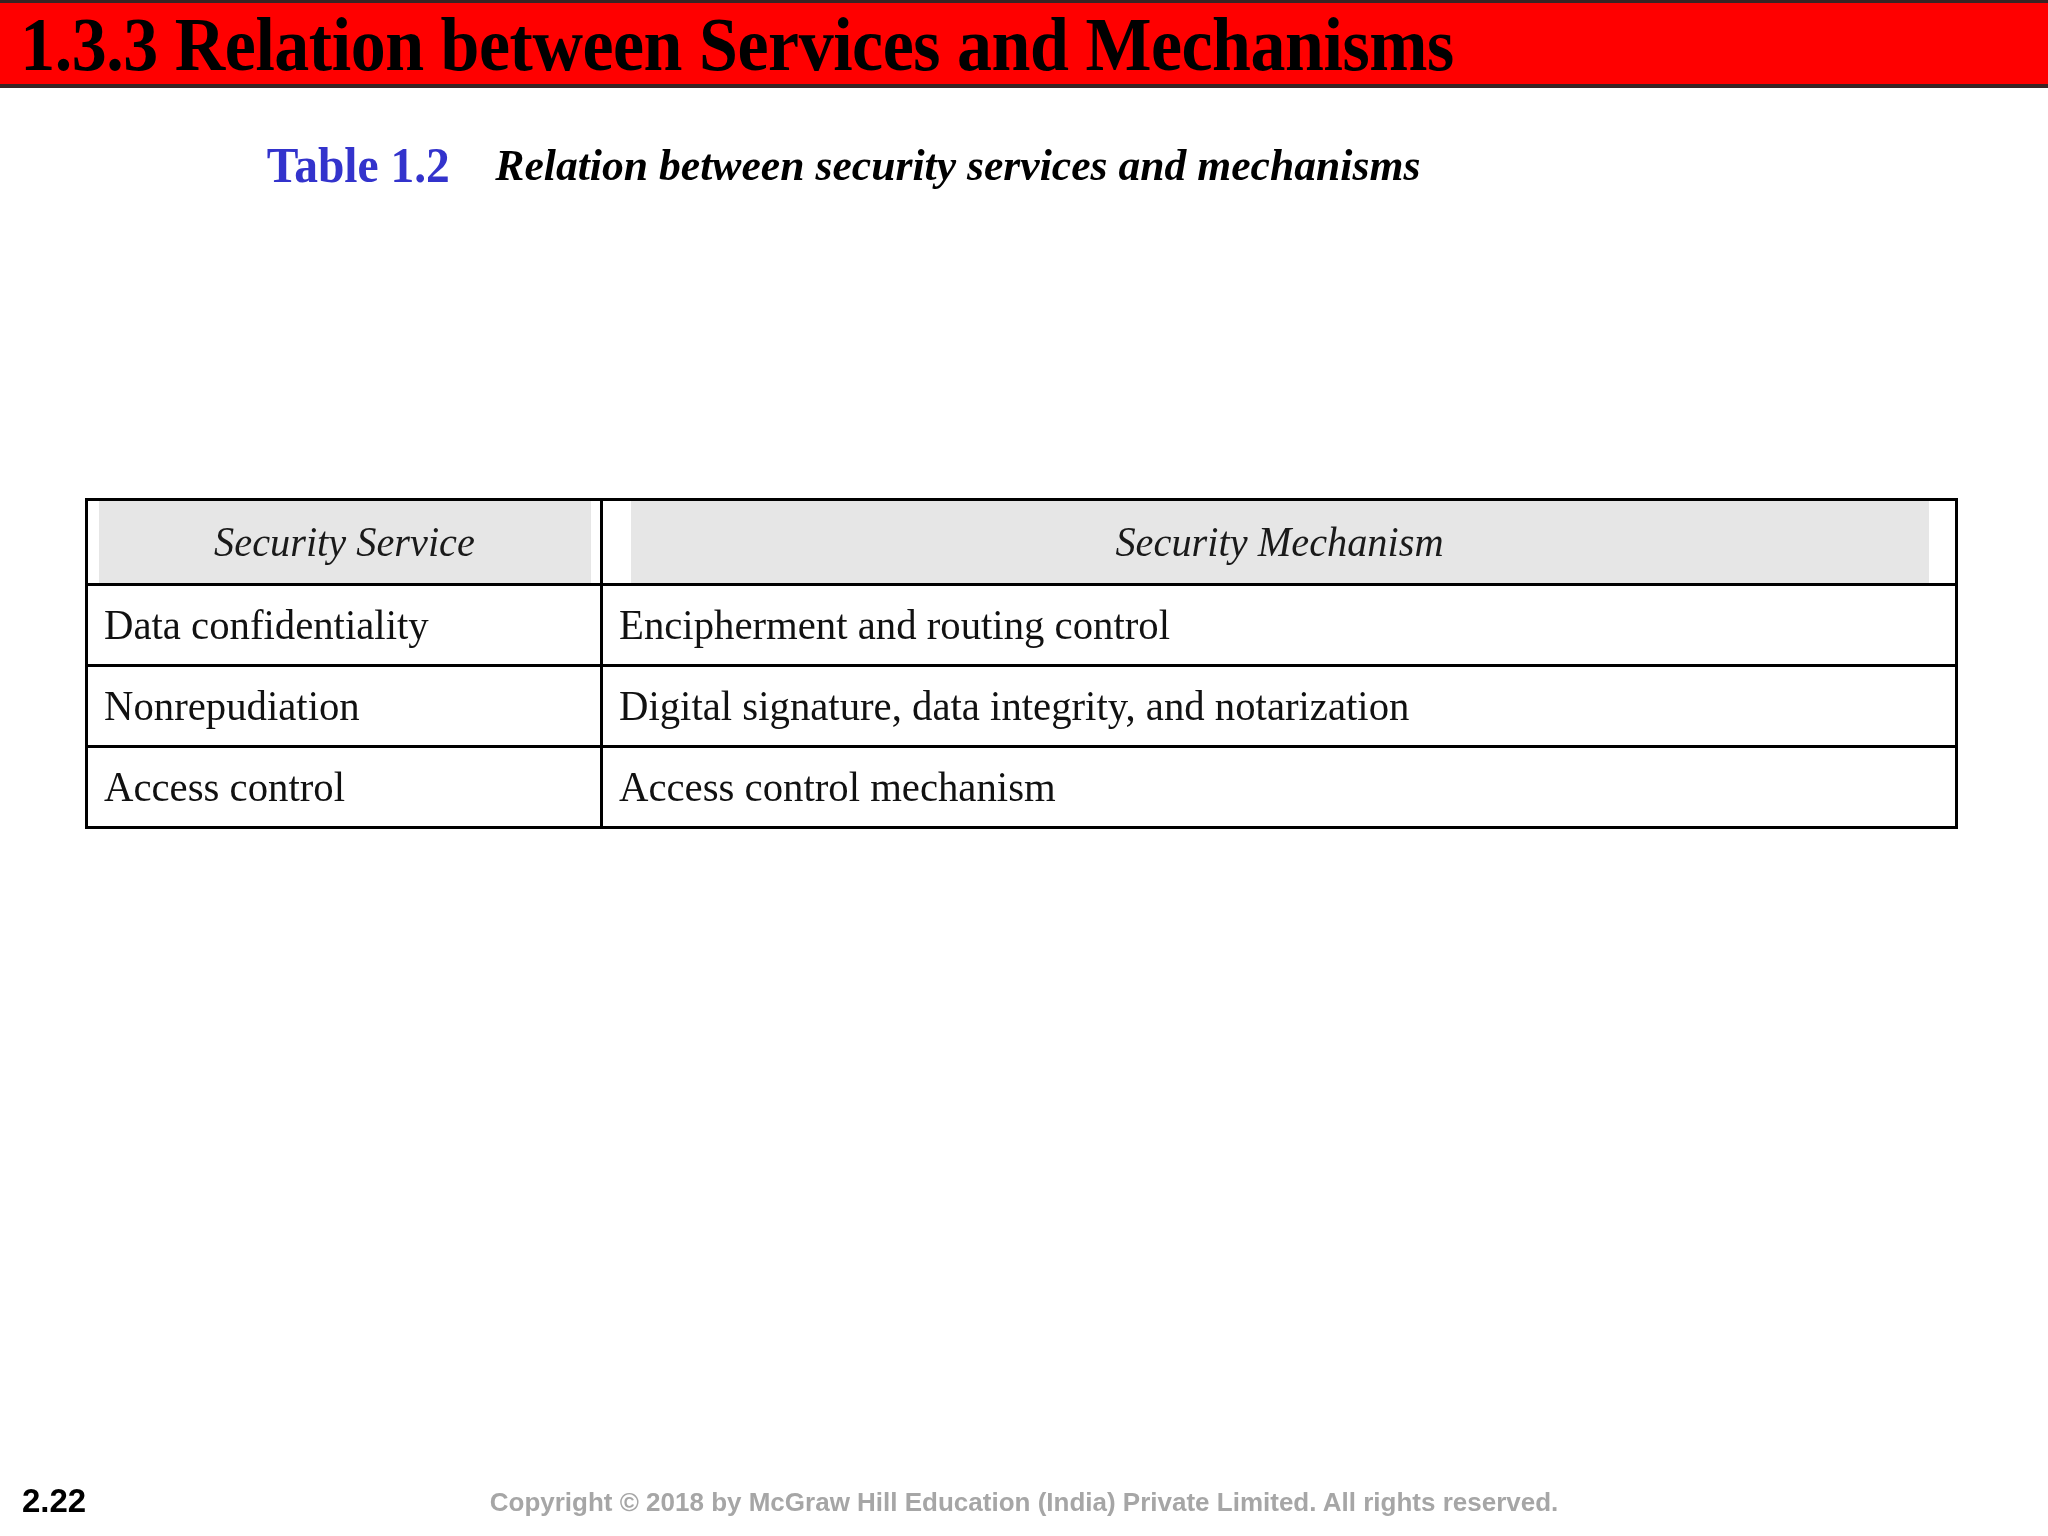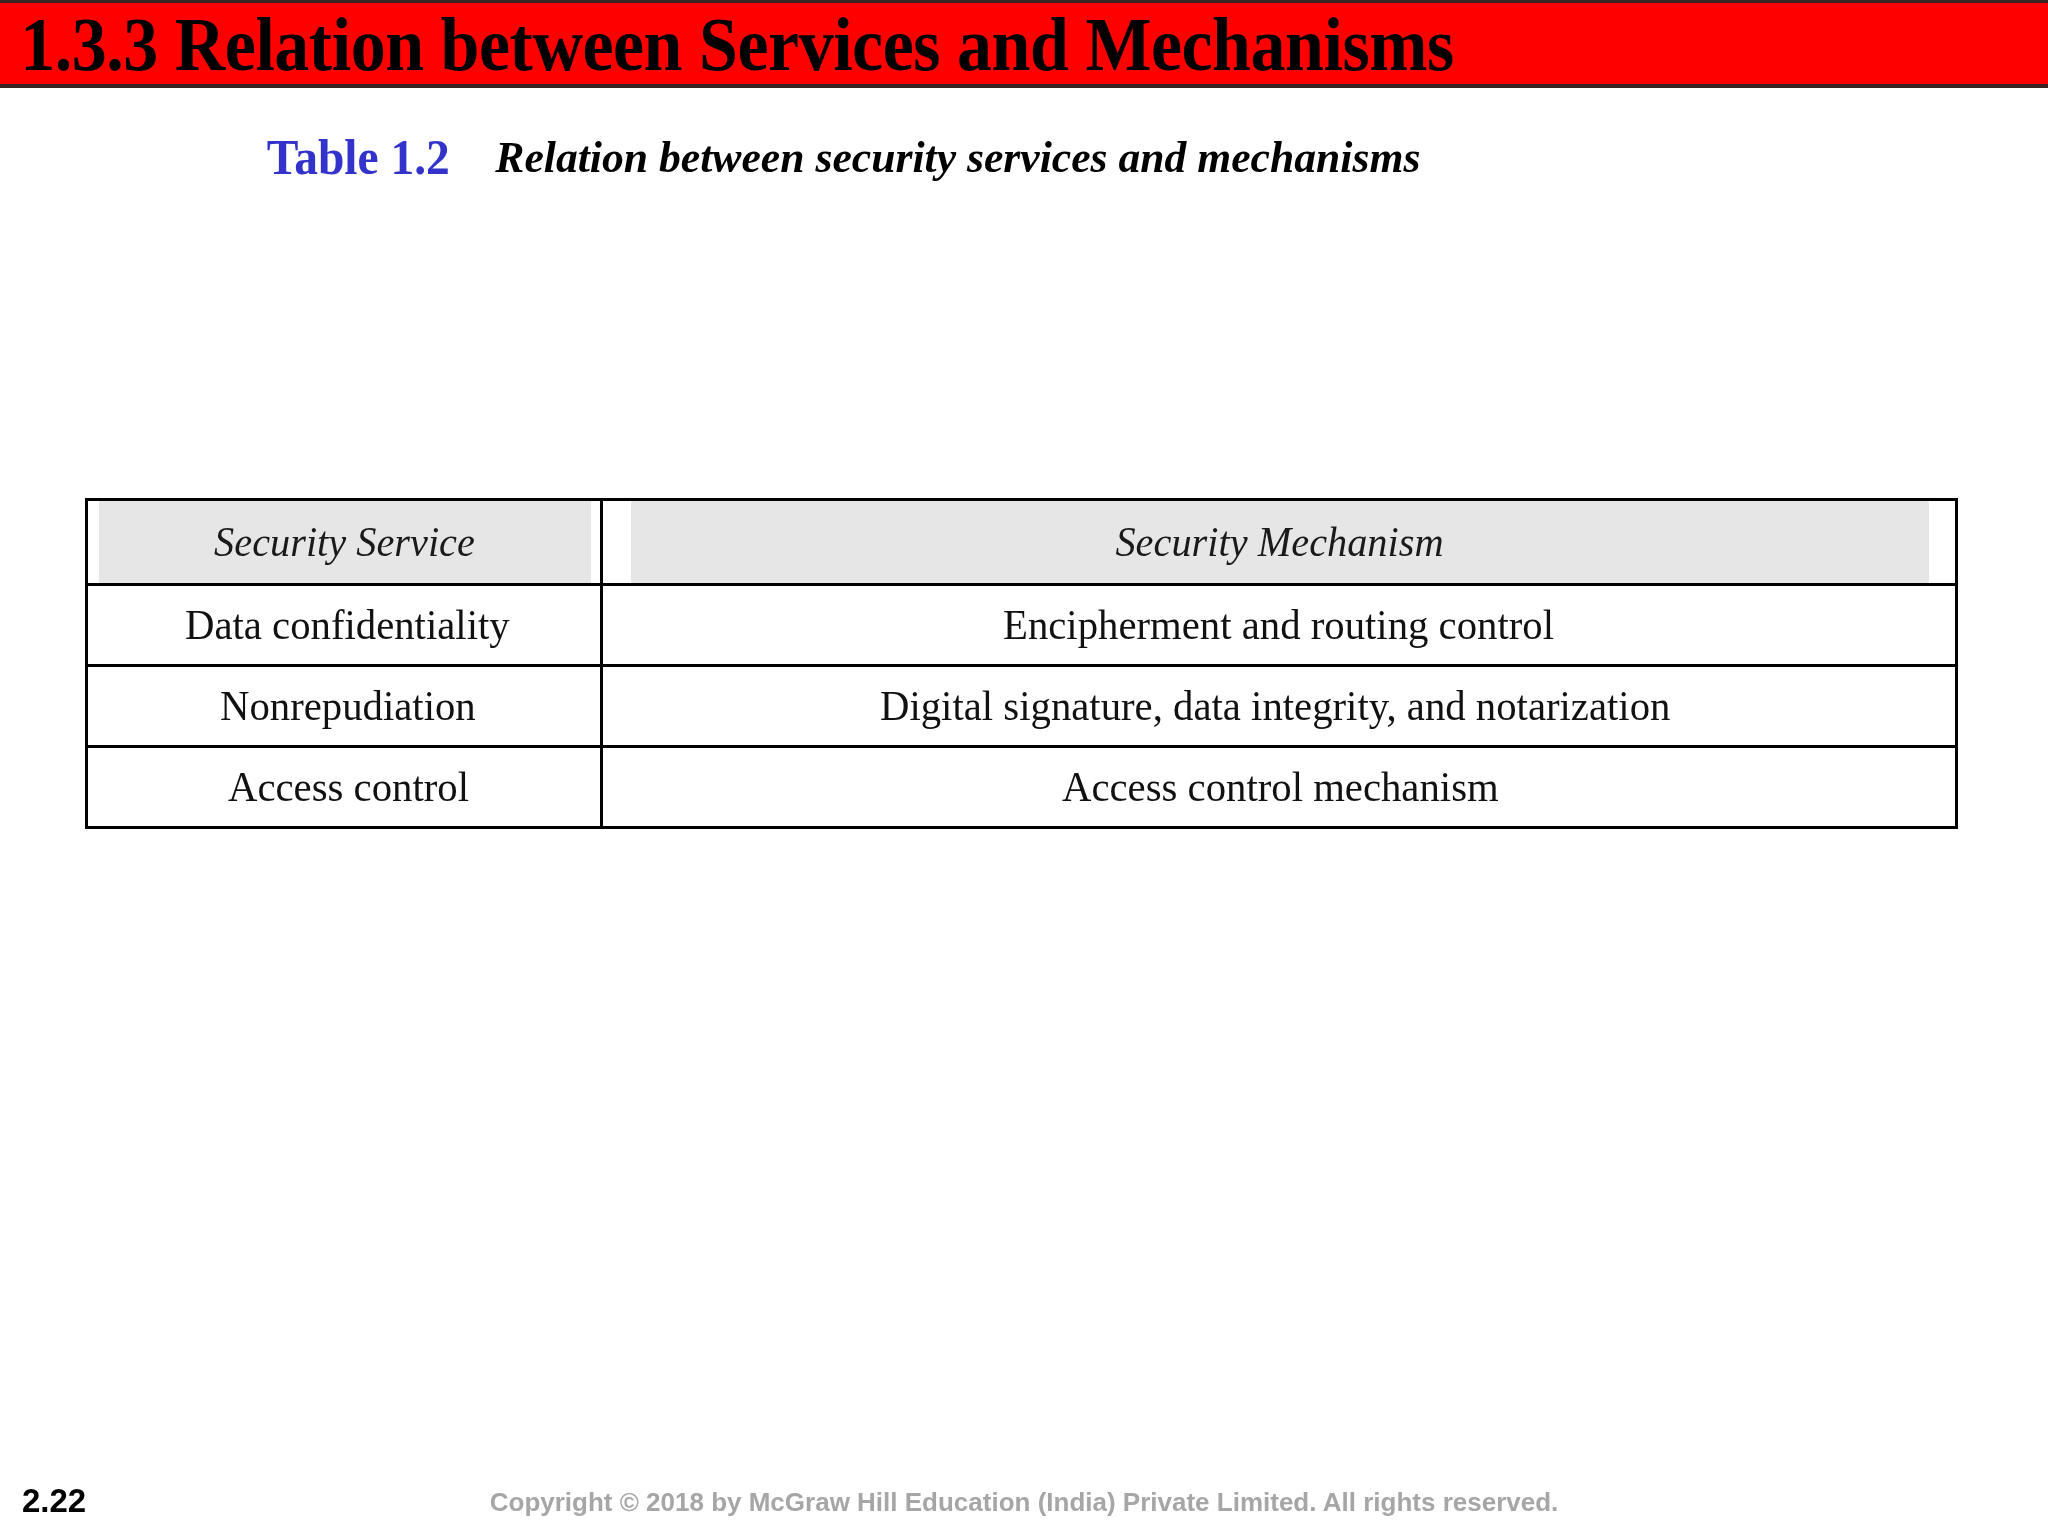--- a/index.html
+++ b/index.html
@@ -39,21 +39,21 @@
     transform: scaleX(0.92);
     transform-origin: left center;
     padding-left: 22px;
     white-space: nowrap;
   }
 
   
   #table-caption {
     position: absolute;
     left: 262px;
-    top: 128px;
+    top: 136px;
     white-space: nowrap;
     display: flex;
     align-items: center;
   }
   #table-caption .cap-label {
     color: #3333cc;
     font-family: "Liberation Serif", serif;
     font-weight: bold;
     font-size: 50px;
     line-height: 58px;
@@ -108,21 +108,21 @@
 
   #relation-table tbody td {
     height: 78px;
     background: #ffffff;
     font-family: "Liberation Serif", serif;
     font-style: normal;
     font-weight: normal;
     font-size: 42px;
     line-height: 48px;
     color: #111111;
-    text-align: center;
+    text-align: left;
     padding-left: 16px;
     white-space: nowrap;
   }
   #relation-table tbody td .cell-inner {
     display: inline-block;
     transform: scaleX(0.97);
     transform-origin: left center;
   }
 
   

